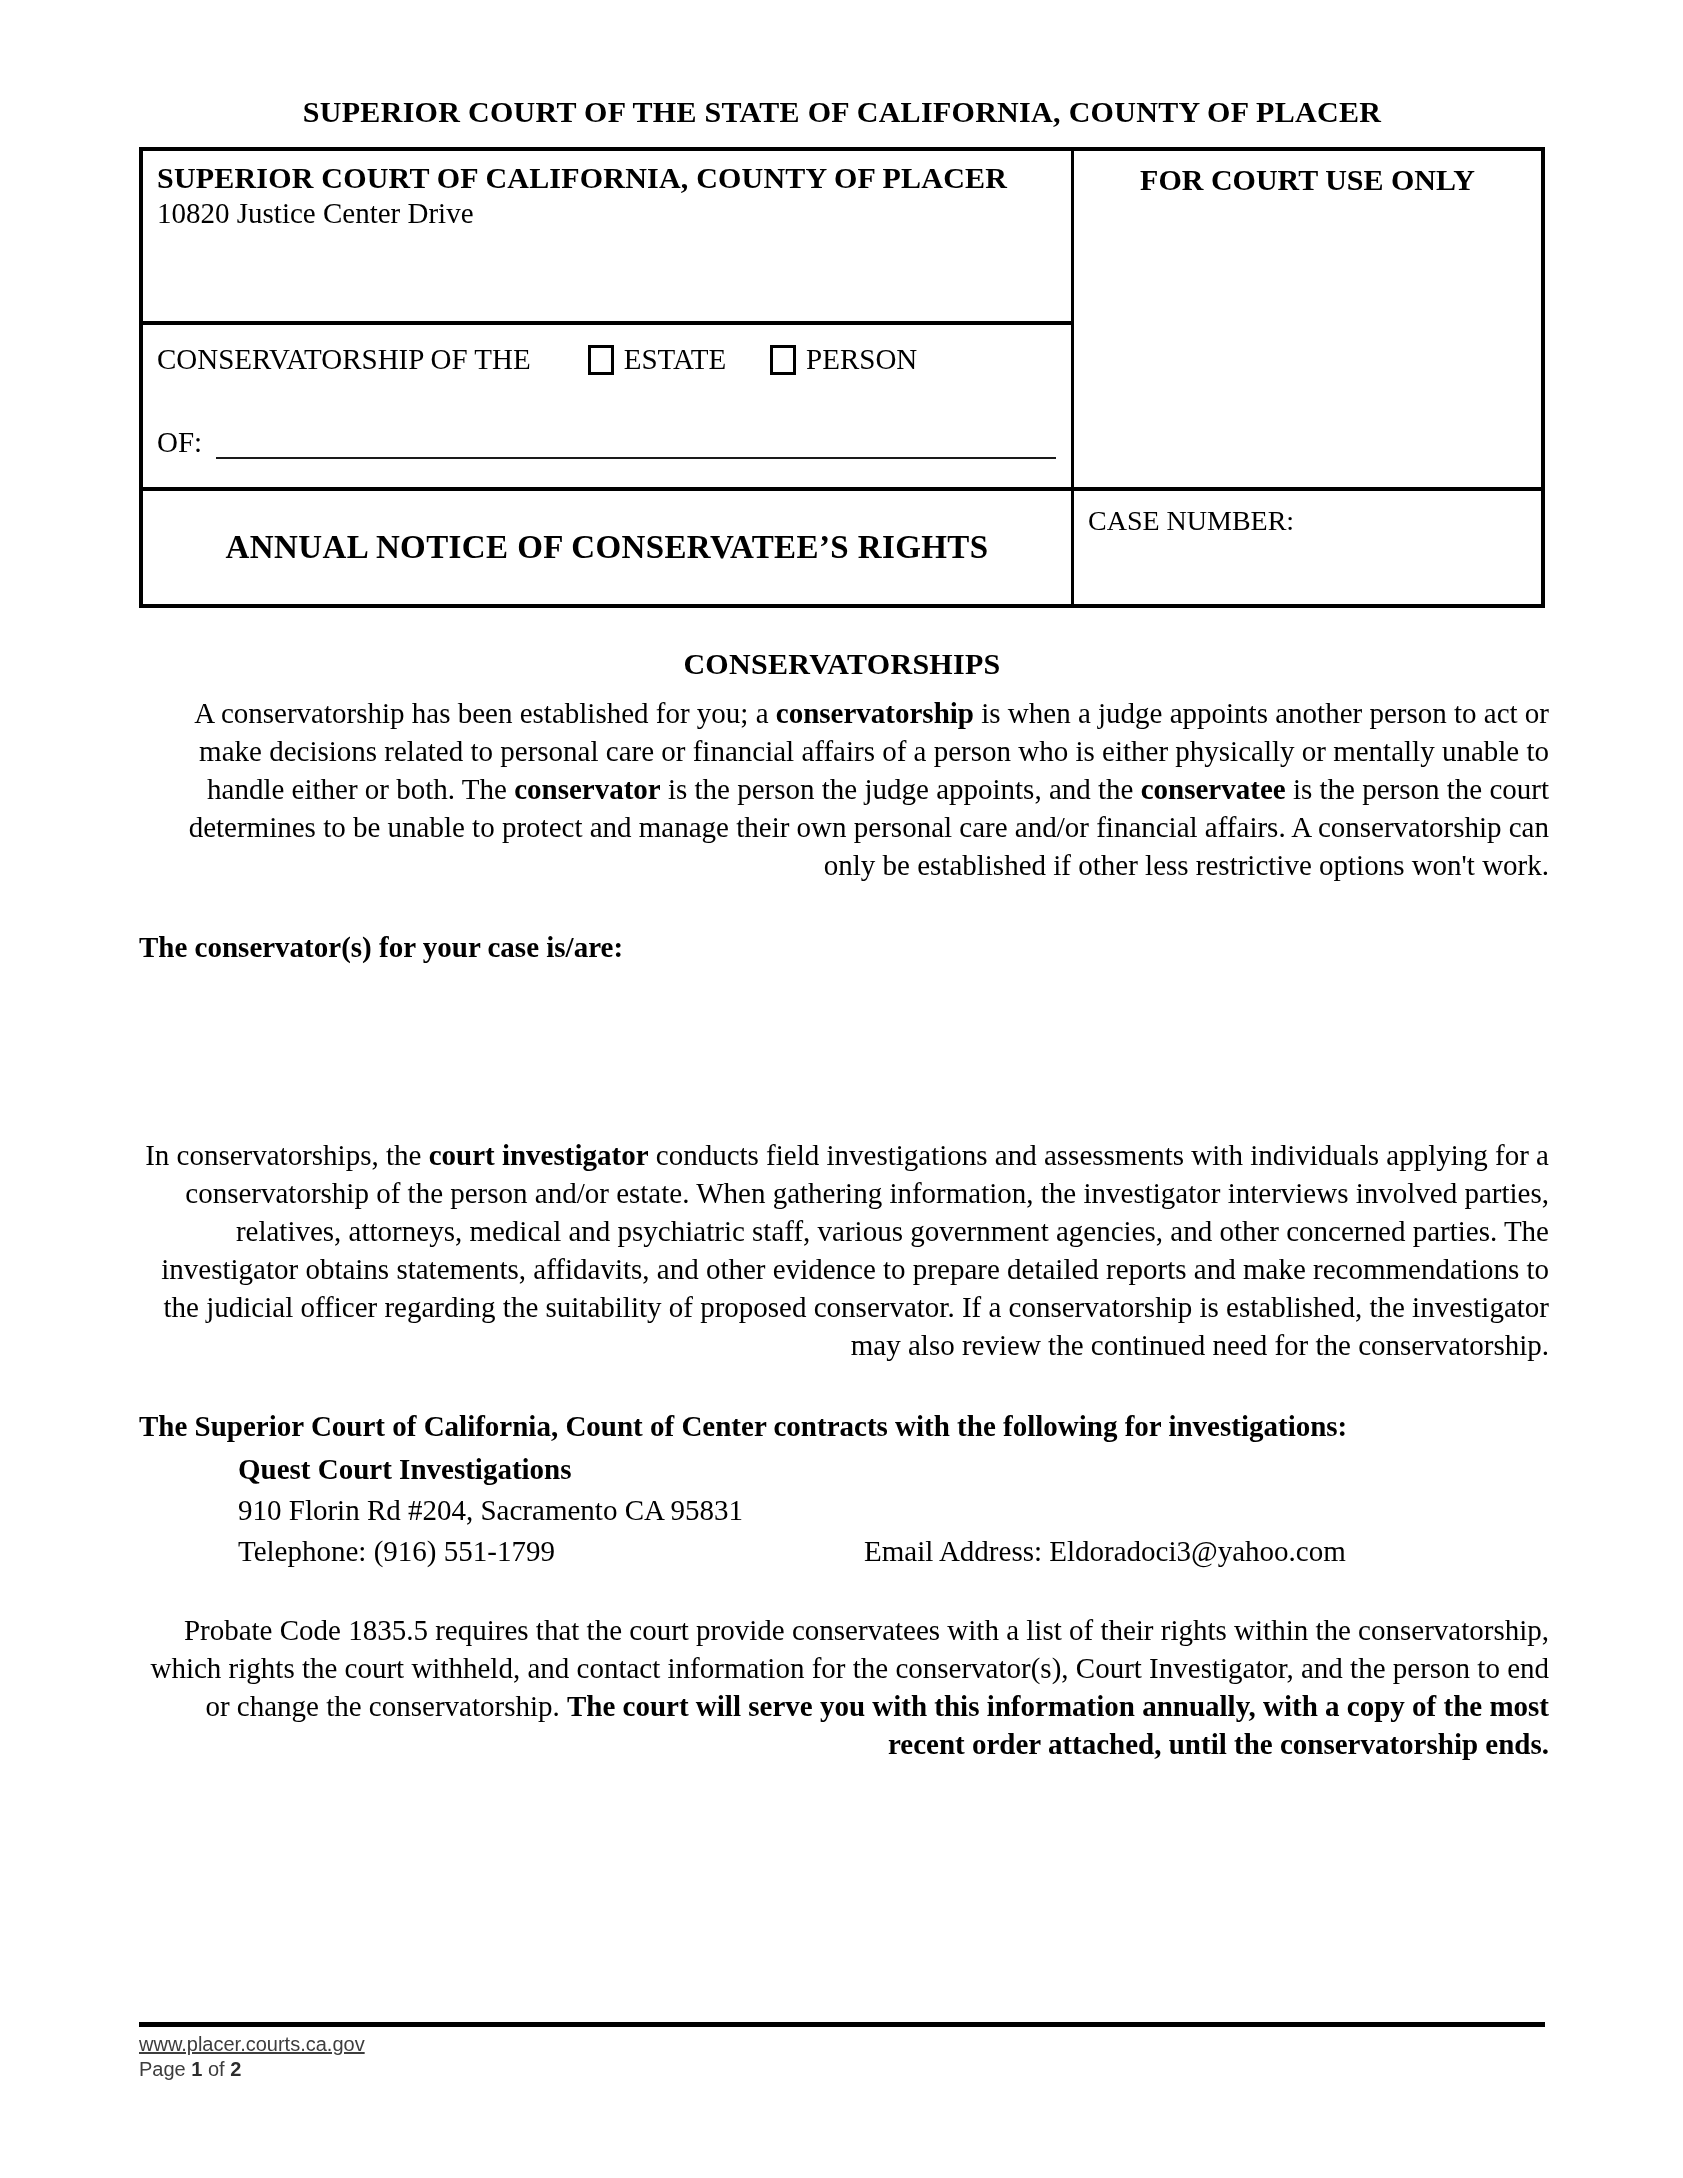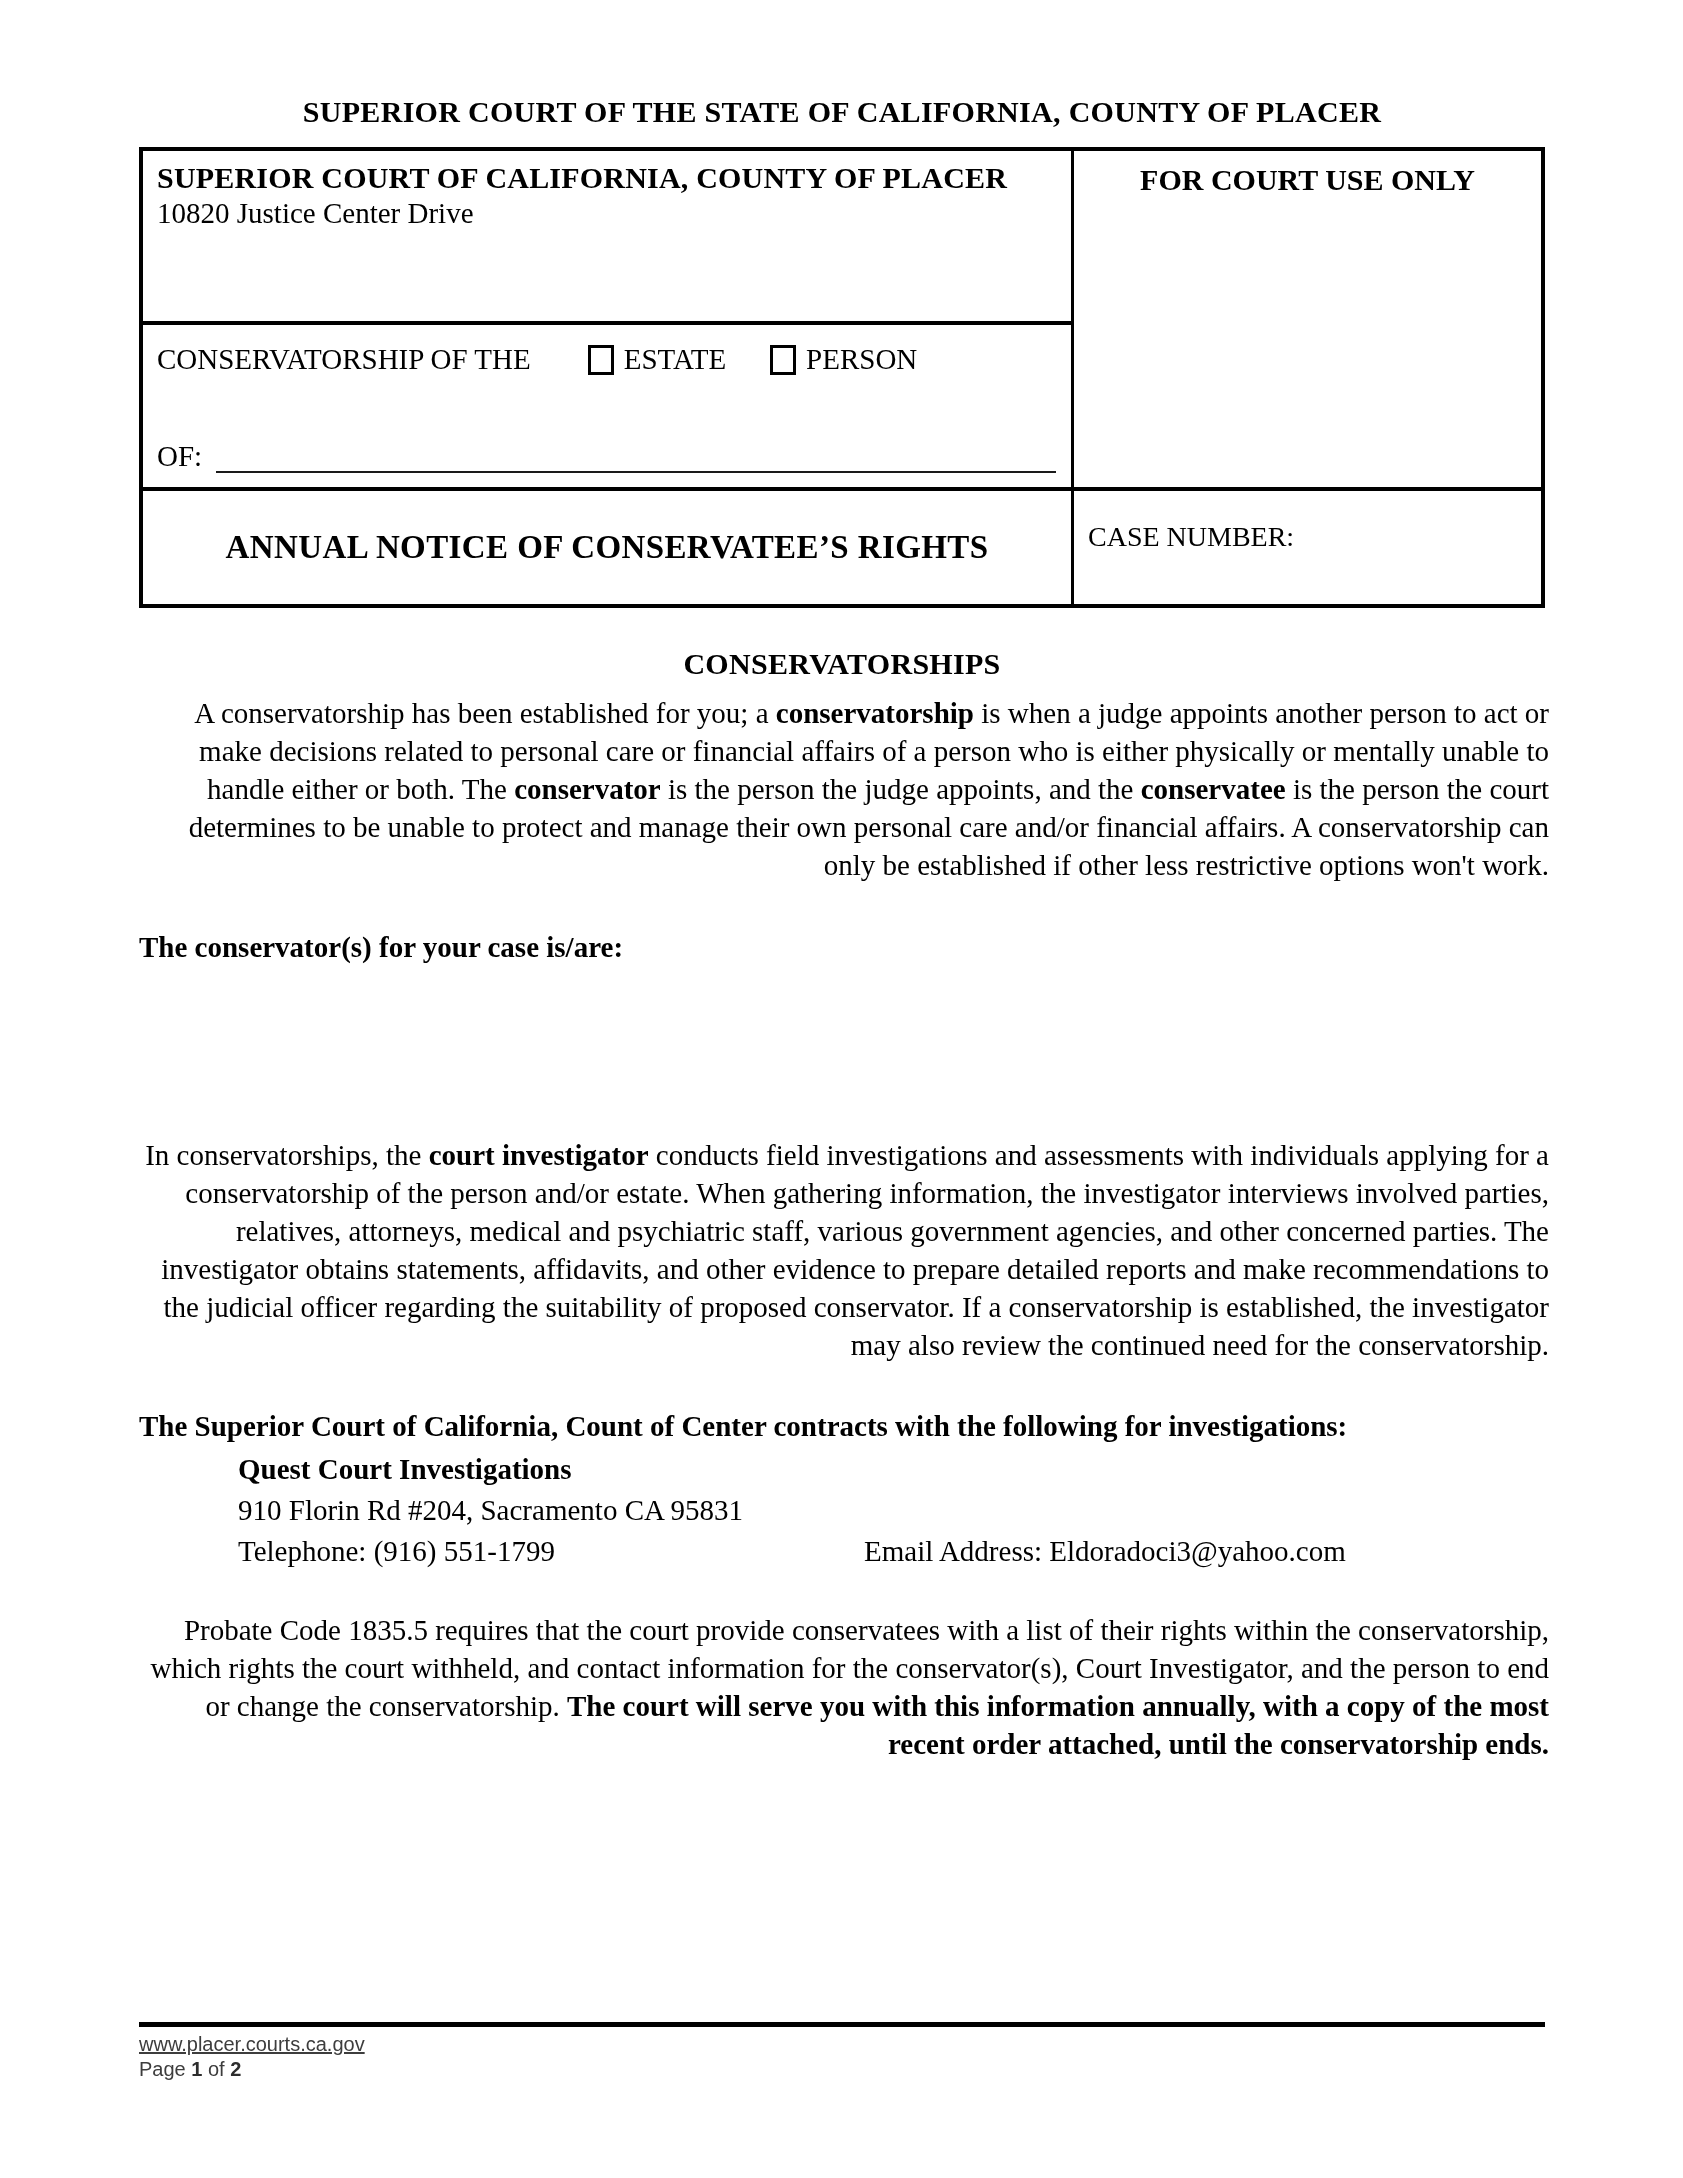--- a/index.html
+++ b/index.html
@@ -17,41 +17,41 @@
     position: absolute; top: 147px; left: 139px; width: 1406px; height: 461px;
     display: grid; grid-template-columns: 931px 1fr; grid-template-rows: 174px 166px 1fr;
     border: 4px solid #000; background: #fff;
   }
   .cell { padding: 10px 14px; }
   .cell-court { grid-column: 1; grid-row: 1; border-right: 3px solid #000; border-bottom: 4px solid #000; }
   .court-name { font-weight: bold; font-size: 30px; letter-spacing: 0.2px; }
   .court-addr { font-size: 29px; line-height: 36px; }
   .cell-conservatorship {
     grid-column: 1; grid-row: 2; border-right: 3px solid #000; border-bottom: 4px solid #000;
-    display: flex; flex-direction: column; justify-content: space-between; padding: 18px 14px 14px 14px;
+    display: flex; flex-direction: column; justify-content: space-between; padding: 18px 14px 28px 14px;
   }
   .cons-row { font-size: 29px; display: flex; align-items: center; }
   .checkbox {
     display: inline-block; width: 26px; height: 30px; border: 3px solid #000;
     background: #fff; margin-right: 10px; flex: 0 0 auto;
   }
   .cb-estate { margin-left: 57px; }
   .cb-person { margin-left: 44px; }
   .of-row { font-size: 29px; display: flex; align-items: flex-end; }
   .of-blank { width: 840px; height: 32px; border-bottom: 2px solid #1a1a1a; margin-left: 14px; }
   .cell-title {
     grid-column: 1; grid-row: 3; border-right: 3px solid #000;
     display: flex; align-items: center; justify-content: center;
     font-weight: bold; font-size: 33px; letter-spacing: 0.4px;
   }
   .cell-court-use {
     grid-column: 2; grid-row: 1 / span 2; border-bottom: 4px solid #000;
     text-align: center; padding-top: 12px; font-weight: bold; font-size: 30px;
   }
-  .cell-case-number { grid-column: 2; grid-row: 3; font-size: 28px; padding-top: 30px; }
+  .cell-case-number { grid-column: 2; grid-row: 3; font-size: 28px; padding-top: 14px; }
 
   
   .section-heading {
     position: absolute; top: 647px; left: 139px; width: 1406px;
     text-align: center; font-weight: bold; font-size: 30px; letter-spacing: 0.3px;
   }
   .para { position: absolute; left: 139px; width: 1410px; font-size: 29px; line-height: 38px; text-align: right; }
   .p1 { top: 694px; }
   .lead-bold { position: absolute; left: 139px; width: 1410px; font-size: 29px; font-weight: bold; }
   .conservator-line { top: 931px; }

